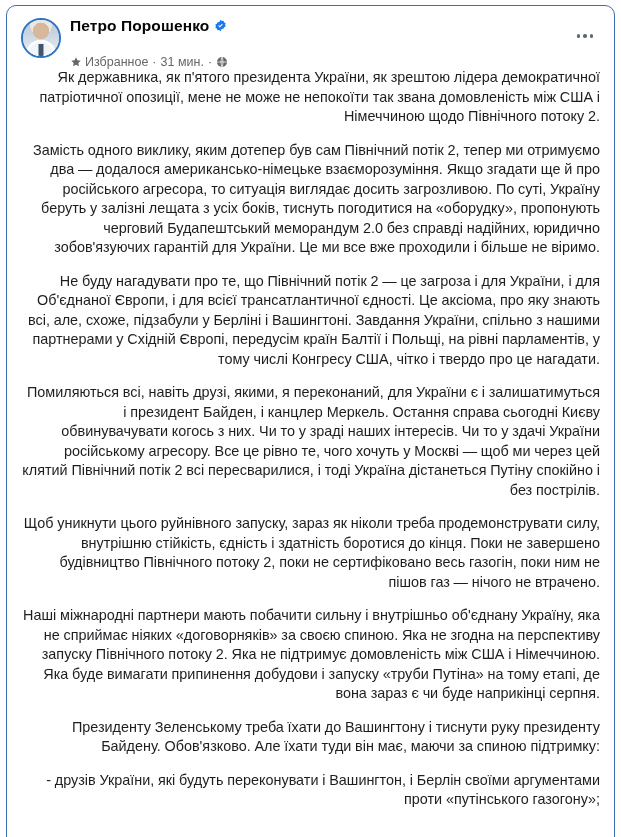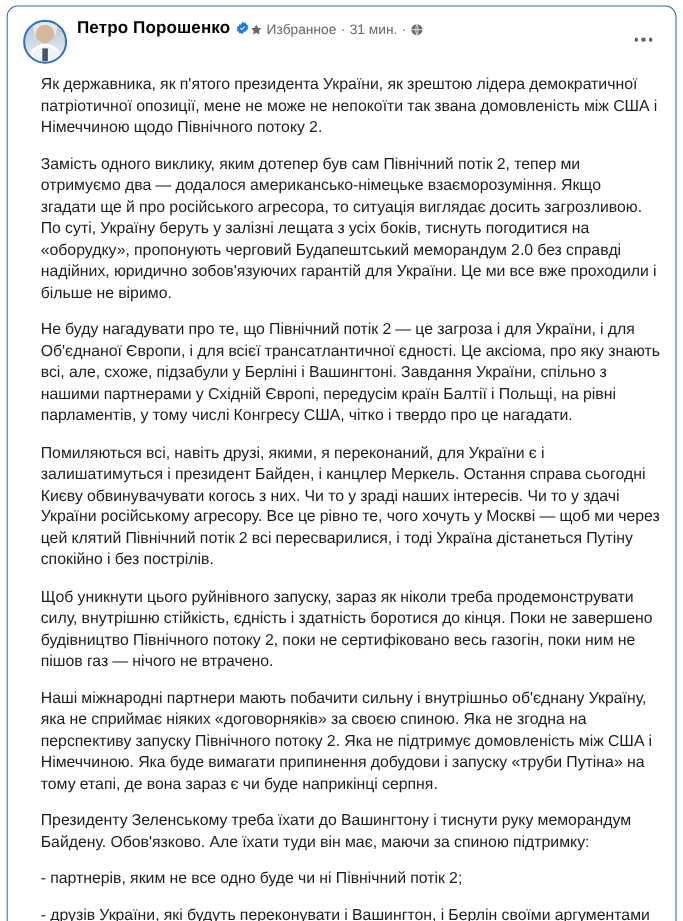--- a/index.html
+++ b/index.html
@@ -73,21 +73,21 @@
     bottom: 0;
     width: 5px;
     height: 12px;
     transform: translateX(-50%);
     background: #43546b;
   }
 
   .header-text {
     margin-left: 9px;
     display: flex;
-    flex-direction: row;
+    flex-direction: column;
     justify-content: flex-start;
     padding-top: 1px;
   }
   .name-row {
     display: flex;
     align-items: center;
     gap: 5px;
     line-height: 1.15;
   }
   .author-name {
@@ -98,21 +98,21 @@
   }
   .verified-badge {
     width: 13px;
     height: 13px;
     flex: 0 0 auto;
     display: inline-block;
   }
   .meta-row {
     display: flex;
     align-items: center;
-    margin-top: 3px;
+    margin-top: 20px;
     font-size: 12.5px;
     color: #65676b;
     gap: 3px;
     text-align: center;
   }
   .meta-star { width: 12px; height: 12px; flex: 0 0 auto; }
   .meta-sep { color: #65676b; padding: 0 1px; }
   .meta-globe { width: 12px; height: 12px; flex: 0 0 auto; display:inline-block; }
 
   .more-button {
@@ -137,22 +137,22 @@
   }
 
   
   .post-body {
     margin-top: 6px;
     font-size: 14.4px;
     line-height: 19.5px;
     color: #1c1e21;
   }
   .post-body p {
-    margin: 0 0 14px 16px;
-    text-align: left;
+    margin: 0 0 14px 0;
+    text-align: right;
     word-spacing: -0.2px;
   }
   .post-body p.tight { margin-bottom: 13px; }
   .post-body p:last-child { margin-bottom: 0; }
 </style>
 </head>
 <body>
 
 <div class="post-card">
 
@@ -195,19 +195,18 @@
     </div>
   </div>
 
   <div class="post-body">
     <p>Як державника, як п'ятого президента України, як зрештою лідера демократичної патріотичної опозиції, мене не може не непокоїти так звана домовленість між США і Німеччиною щодо Північного потоку 2.</p>
     <p>Замість одного виклику, яким дотепер був сам Північний потік 2, тепер ми отримуємо два — додалося американсько-німецьке взаєморозуміння. Якщо згадати ще й про російського агресора, то ситуація виглядає досить загрозливою. По суті, Україну беруть у залізні лещата з усіх боків, тиснуть погодитися на «оборудку», пропонують черговий Будапештський меморандум 2.0 без справді надійних, юридично зобов'язуючих гарантій для України. Це ми все вже проходили і більше не віримо.</p>
     <p>Не буду нагадувати про те, що Північний потік 2 — це загроза і для України, і для Об'єднаної Європи, і для всієї трансатлантичної єдності. Це аксіома, про яку знають всі, але, схоже, підзабули у Берліні і Вашингтоні. Завдання України, спільно з нашими партнерами у Східній Європі, передусім країн Балтії і Польщі, на рівні парламентів, у тому числі Конгресу США, чітко і твердо про це нагадати.</p>
     <p>Помиляються всі, навіть друзі, якими, я переконаний, для України є і залишатимуться і президент Байден, і канцлер Меркель. Остання справа сьогодні Києву обвинувачувати когось з них. Чи то у зраді наших інтересів. Чи то у здачі України російському агресору. Все це рівно те, чого хочуть у Москві — щоб ми через цей клятий Північний потік 2 всі пересварилися, і тоді Україна дістанеться Путіну спокійно і без пострілів.</p>
     <p>Щоб уникнути цього руйнівного запуску, зараз як ніколи треба продемонструвати силу, внутрішню стійкість, єдність і здатність боротися до кінця. Поки не завершено будівництво Північного потоку 2, поки не сертифіковано весь газогін, поки ним не пішов газ — нічого не втрачено.</p>
     <p>Наші міжнародні партнери мають побачити сильну і внутрішньо об'єднану Україну, яка не сприймає ніяких «договорняків» за своєю спиною. Яка не згодна на перспективу запуску Північного потоку 2. Яка не підтримує домовленість між США і Німеччиною. Яка буде вимагати припинення добудови і запуску «труби Путіна» на тому етапі, де вона зараз є чи буде наприкінці серпня.</p>
-    <p>Президенту Зеленському треба їхати до Вашингтону і тиснути руку меморандум Байдену. Обов'язково. Але їхати туди він має, маючи за спиною підтримку:</p>
-    <p class="tight">- партнерів, яким не все одно буде чи ні Північний потік 2;</p>
+    <p>Президенту Зеленському треба їхати до Вашингтону і тиснути руку президенту Байдену. Обов'язково. Але їхати туди він має, маючи за спиною підтримку:</p>
     <p class="tight">- друзів України, які будуть переконувати і Вашингтон, і Берлін своїми аргументами проти «путінського газогону»;</p>
 
   </div>
 
 </div>
 
 </body></html>

